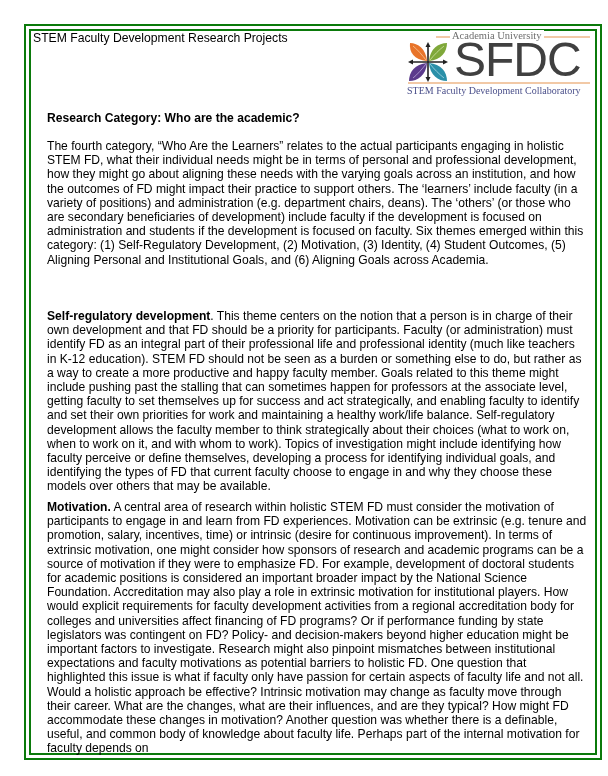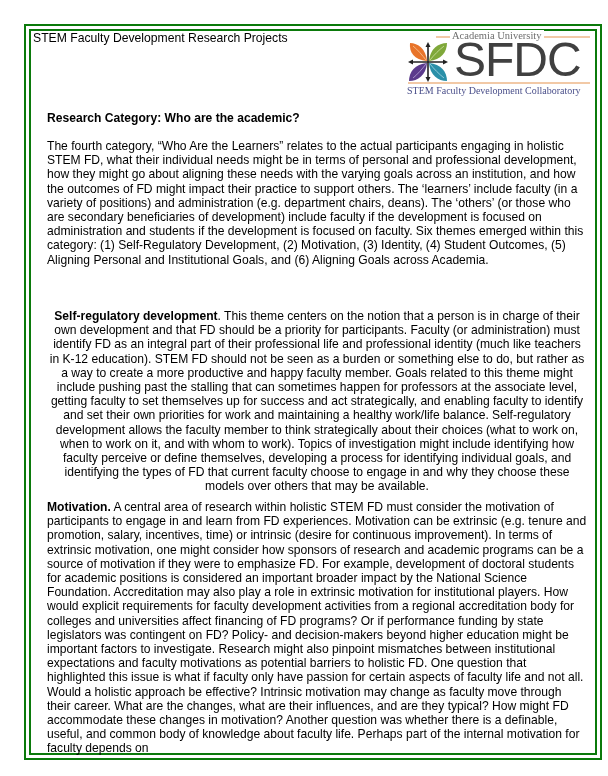--- a/index.html
+++ b/index.html
@@ -157,19 +157,19 @@
 </div>
 
 <div class="section" style="top:111px;">
   <p class="heading">Research Category: Who are the academic?</p>
 </div>
 
 <div class="section" style="top:139px;">
   <p>The fourth category, “Who Are the Learners” relates to the actual participants engaging in holistic STEM FD, what their individual needs might be in terms of personal and professional development, how they might go about aligning these needs with the varying goals across an institution, and how the outcomes of FD might impact their practice to support others. The ‘learners’ include faculty (in a variety of positions) and administration (e.g. department chairs, deans). The ‘others’ (or those who are secondary beneficiaries of development) include faculty if the development is focused on administration and students if the development is focused on faculty. Six themes emerged within this category: (1) Self-Regulatory Development, (2) Motivation, (3) Identity, (4) Student Outcomes, (5) Aligning Personal and Institutional Goals, and (6) Aligning Goals across Academia.</p>
 </div>
 
-<div class="section" style="top:309px;text-align:center;">
+<div class="section" style="top:309px;">
   <p><span class="run-in">Self-regulatory development</span><span>. This theme centers on the notion that a person is in charge of their own development and that FD should be a priority for participants. Faculty (or administration) must identify FD as an integral part of their professional life and professional identity (much like teachers in K-12 education). STEM FD should not be seen as a burden or something else to do, but rather as a way to create a more productive and happy faculty member. Goals related to this theme might include pushing past the stalling that can sometimes happen for professors at the associate level, getting faculty to set themselves up for success and act strategically, and enabling faculty to identify and set their own priorities for work and maintaining a healthy work/life balance. Self-regulatory development allows the faculty member to think strategically about their choices (what to work on, when to work on it, and with whom to work). Topics of investigation might include identifying how faculty perceive or define themselves, developing a process for identifying individual goals, and identifying the types of FD that current faculty choose to engage in and why they choose these models over others that may be available.</span></p>
 </div>
 
 <div class="section" style="top:500px;">
   <p><span class="run-in">Motivation.</span><span> A central area of research within holistic STEM FD must consider the motivation of participants to engage in and learn from FD experiences. Motivation can be extrinsic (e.g. tenure and promotion, salary, incentives, time) or intrinsic (desire for continuous improvement). In terms of extrinsic motivation, one might consider how sponsors of research and academic programs can be a source of motivation if they were to emphasize FD.  For example, development of doctoral students for academic positions is considered an important broader impact by the National Science Foundation.  Accreditation may also play a role in extrinsic motivation for institutional players.  How would explicit requirements for faculty development activities from a regional accreditation body for colleges and universities affect financing of FD programs?  Or if performance funding by state legislators was contingent on FD?  Policy- and decision-makers beyond higher education might be important factors to investigate.  Research might also pinpoint mismatches between institutional expectations and faculty motivations as potential barriers to holistic FD.  One question that highlighted this issue is what if faculty only have passion for certain aspects of faculty life and not all. Would a holistic approach be effective?  Intrinsic motivation may change as faculty move through their career.  What are the changes, what are their influences, and are they typical?  How might FD accommodate these changes in motivation?  Another question was whether there is a definable, useful, and common body of knowledge about faculty life. Perhaps part of the internal motivation for faculty depends on</span></p>
 </div>
 
 </body></html>

